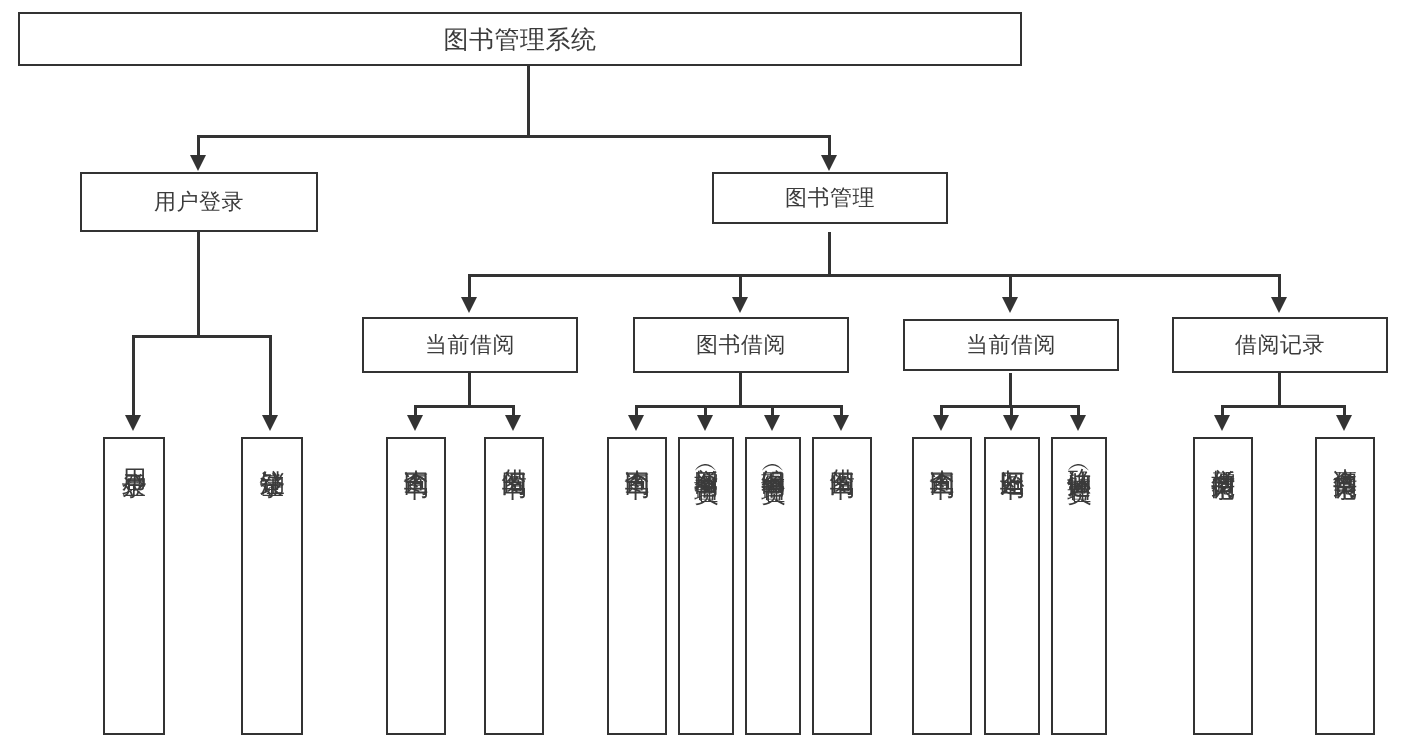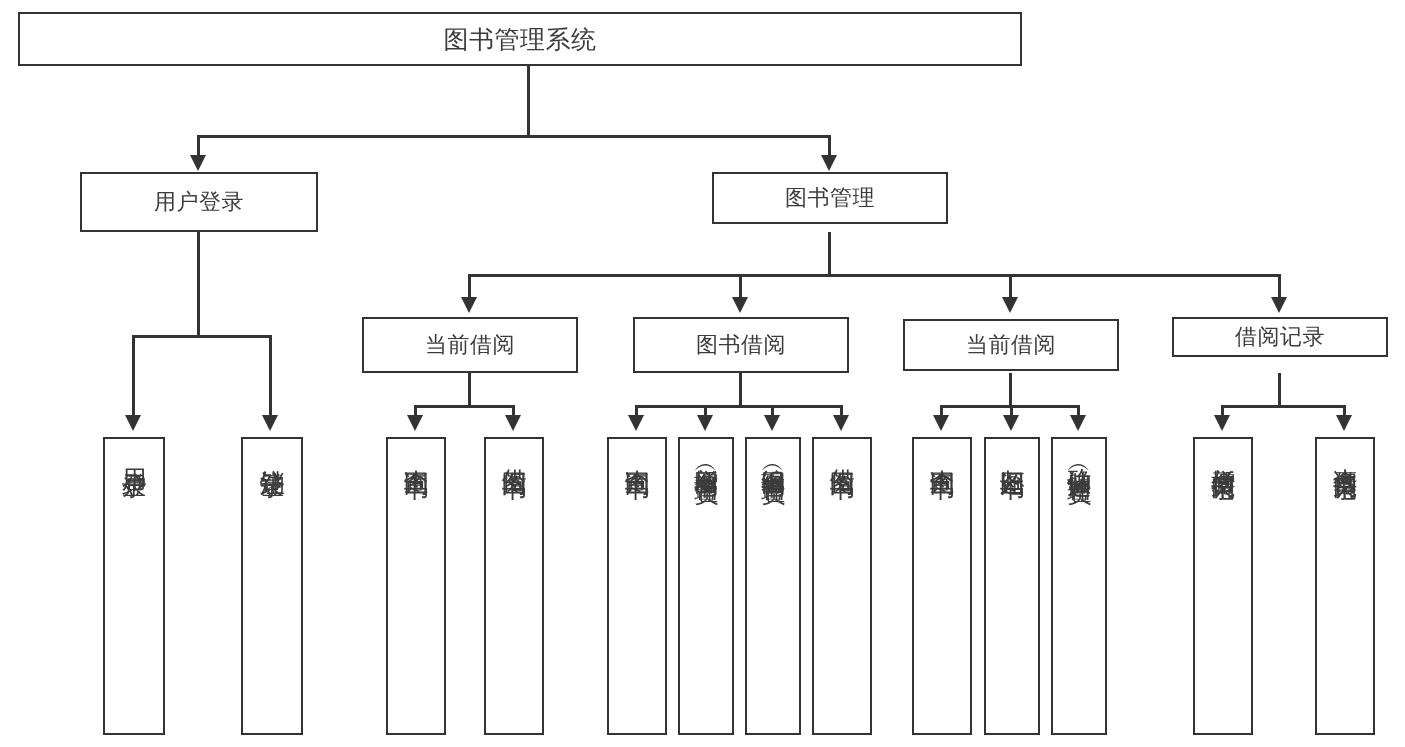--- a/index.html
+++ b/index.html
@@ -119,21 +119,21 @@
 
   <div class="node mid" style="left:362px;top:317px;width:216px;height:56px;">
     <span class="lbl">当前借阅</span>
   </div>
   <div class="node mid" style="left:633px;top:317px;width:216px;height:56px;">
     <span class="lbl">图书借阅</span>
   </div>
   <div class="node mid" style="left:903px;top:319px;width:216px;height:52px;">
     <span class="lbl">当前借阅</span>
   </div>
-  <div class="node mid" style="left:1172px;top:317px;width:216px;height:40px;">
+  <div class="node mid" style="left:1172px;top:317px;width:216px;height:56px;">
     <span class="lbl">借阅记录</span>
   </div>
 
   <div class="vline" style="left:468px;top:373px;height:35px;"></div>
   <div class="hline" style="left:414px;top:405px;width:100px;"></div>
   <div class="vline" style="left:414px;top:405px;height:12px;"></div>
   <div class="arrow" style="left:407px;top:415px;"></div>
   <div class="vline" style="left:512px;top:405px;height:12px;"></div>
   <div class="arrow" style="left:505px;top:415px;"></div>
 

